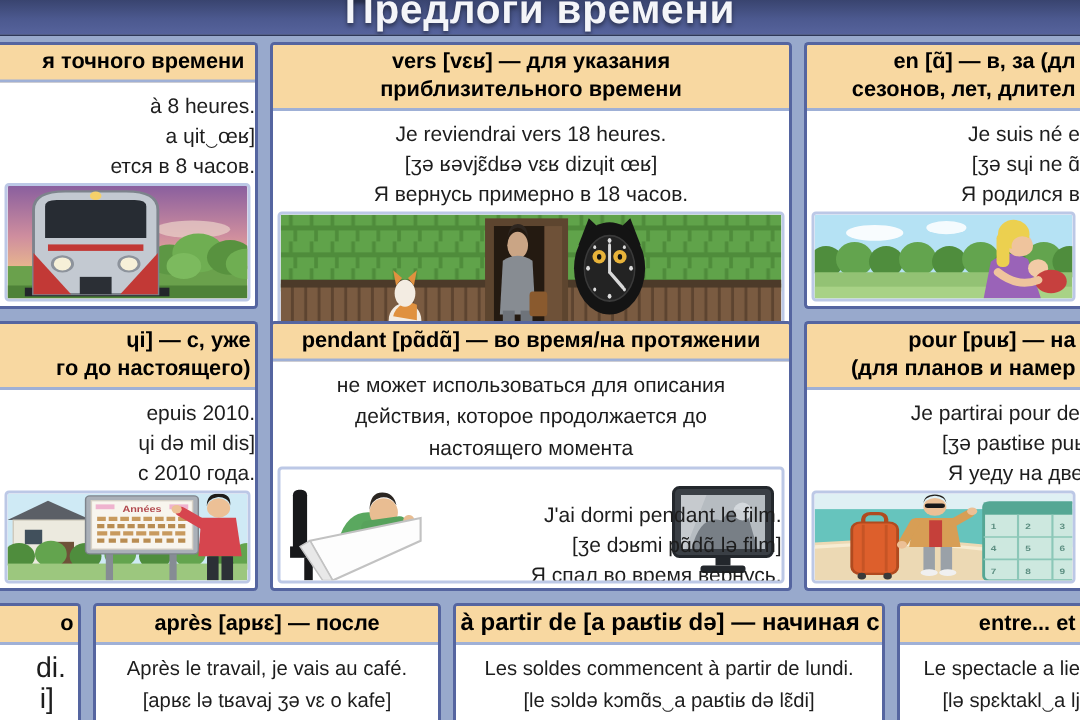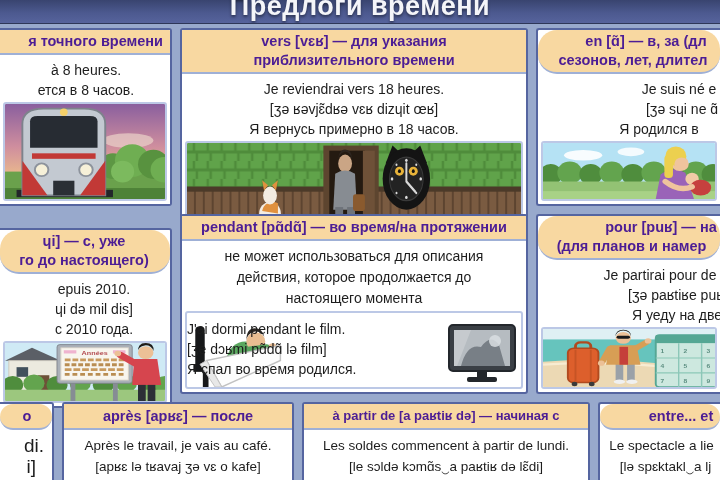--- a/index.html
+++ b/index.html
@@ -21,53 +21,54 @@
   }
   .cell{
     position:absolute;background:#ffffff;border:2px solid #5565a0;border-radius:3px;
     display:flex;flex-direction:column;box-sizing:border-box;overflow:hidden;
   }
   .cut-l{border-left:none;border-top-left-radius:0;border-bottom-left-radius:0;}
   .cut-r{border-right:none;border-top-right-radius:0;border-bottom-right-radius:0;}
   .hdr{
     background:#f8d8a1;border-bottom:2px solid #9fb0d6;
     font-weight:bold;font-size:14.5px;line-height:19px;
-    padding:2px 3px;text-align:center;color:#4c1d95;flex:0 0 auto;
+    padding:2px 3px;text-align:center;color:#000000;flex:0 0 auto;
   }
   .hdr div{white-space:nowrap;}
   .body{flex:0 0 auto;padding-top:5px;font-size:14px;line-height:20px;text-align:center;}
   .ln{white-space:nowrap;}
   .illus{
     flex:1 1 auto;margin:2px 3px 3px;border:2px solid #bcc8e6;border-radius:3px;
     position:relative;overflow:hidden;background:#fff;
   }
   .illus svg{position:absolute;left:0;top:0;width:100%;height:100%;}
-  .al{text-align:center;border-radius:19px;}
+  .al{text-align:right;}
   .ar{text-align:right;}
   
   .pframe{position:relative;}
-  .pframe .ptext{position:relative;z-index:2;padding-top:6px;font-size:14px;line-height:20px;text-align:left;}
+  .pframe .ptext{position:relative;z-index:2;padding-top:20px;font-size:14px;line-height:20px;text-align:right;}
   .fig{position:absolute;bottom:0;z-index:1;}
   .fig svg{display:block;}
 </style>
 </head>
 <body>
 
 <div class="stage">
 
   <div class="titlebar">
     <h1>Предлоги времени</h1>
   </div>
 
   <div class="cell cut-l" style="left:0;top:28px;width:172px;height:178px;">
     <div class="hdr ar" style="padding-right:7px;">
       <div>я точного времени</div>
     </div>
     <div class="body al" style="padding-left:2px;">
       <div class="ln">à 8 heures.</div>
+      <div class="ln">a ɥit‿œʁ]</div>
       <div class="ln">ется в 8 часов.</div>
     </div>
     <div class="illus">
       <svg viewBox="0 0 166 104" preserveAspectRatio="none" aria-hidden="true">
         <defs>
           <linearGradient id="g-sky" x1="0" y1="0" x2="0" y2="1">
             <stop offset="0" stop-color="#8a5f9e"></stop>
               <stop offset="0.45" stop-color="#cf8e9e"></stop>
               <stop offset="0.8" stop-color="#eec08a"></stop>
           </linearGradient>
@@ -198,21 +199,21 @@
           <rect x="127" y="14" width="9" height="26" rx="4" fill="#ecd04f"></rect>
           <circle cx="145" cy="24" r="7.5" fill="#efc49d"></circle>
           <circle cx="156" cy="41" r="7" fill="#f2cba6"></circle>
           <ellipse cx="165" cy="51" rx="11" ry="9" fill="#c6403e"></ellipse>
           <path d="M128 44 Q142 56 156 50" stroke="#efc49d" stroke-width="6" fill="none" stroke-linecap="round"></path>
         </g>
       </svg>
     </div>
   </div>
 
-  <div class="cell cut-l" style="left:0;top:228px;width:172px;height:180px;">
+  <div class="cell cut-l" style="left:0;top:214px;width:172px;height:180px;">
     <div class="hdr al" style="padding-left:1px;">
       <div>ɥi] — с, уже</div>
       <div>го до настоящего)</div>
     </div>
     <div class="body al" style="padding-left:18px;">
       <div class="ln">epuis 2010.</div>
       <div class="ln">ɥi də mil dis]</div>
       <div class="ln">с 2010 года.</div>
     </div>
     <div class="illus">
@@ -263,21 +264,21 @@
     </div>
     <div class="body" style="line-height:21px;">
       <div class="ln">не может использоваться для описания</div>
       <div class="ln">действия, которое продолжается до</div>
       <div class="ln">настоящего момента</div>
     </div>
     <div class="illus pframe">
       <div class="ptext">
         <div class="ln">J'ai dormi pendant le film.</div>
         <div class="ln">[ʒe dɔʁmi pɑ̃dɑ̃ lə film]</div>
-        <div class="ln">Я спал во время родился.</div>
+        <div class="ln">Я спал во время вернусь.</div>
       </div>
       <div class="fig" style="left:0;width:96px;height:70px;">
         <svg viewBox="0 0 96 74" width="96" height="70" aria-hidden="true">
           <rect x="6" y="10" width="10" height="44" rx="4" fill="#17181a"></rect>
           <rect x="4" y="50" width="30" height="8" fill="#17181a"></rect>
           <rect x="14" y="58" width="6" height="16" fill="#17181a"></rect>
           <path d="M38 46 Q44 24 62 26 L76 34 Q66 46 54 46 Z" fill="#5aa85f"></path>
           <circle cx="70" cy="26" r="10" fill="#e9bd92"></circle>
           <path d="M60 25 a10 10 0 0 1 19 -4 q-2 -9 -10 -9 q-9 0 -9 13 Z" fill="#2b2622"></path>
           <g transform="rotate(-8 58 36)">
@@ -376,21 +377,21 @@
       <div>après [apʁɛ] — после</div>
     </div>
     <div class="body" style="font-size:13.5px;line-height:20.5px;padding-top:6px;">
       <div class="ln">Après le travail, je vais au café.</div>
       <div class="ln">[apʁɛ lə tʁavaj ʒə vɛ o kafe]</div>
       <div class="ln">После работы я иду в кафе.</div>
     </div>
   </div>
 
   <div class="cell" style="left:302px;top:402px;width:288px;height:150px;">
-    <div class="hdr" style="line-height:20px;font-size:13px;">
+    <div class="hdr" style="line-height:20px;font-size:16px;text-align:right;">
       <div>à partir de [a paʁtiʁ də] — начиная с</div>
     </div>
     <div class="body" style="font-size:13.5px;line-height:20.5px;padding-top:6px;">
       <div class="ln">Les soldes commencent à partir de lundi.</div>
       <div class="ln">[le sɔldə kɔmɑ̃s‿a paʁtiʁ də lɛ̃di]</div>
       <div class="ln">Распродажа начинается с понедельника</div>
     </div>
   </div>
 
   <div class="cell cut-r" style="left:598px;top:402px;width:122px;height:150px;">

